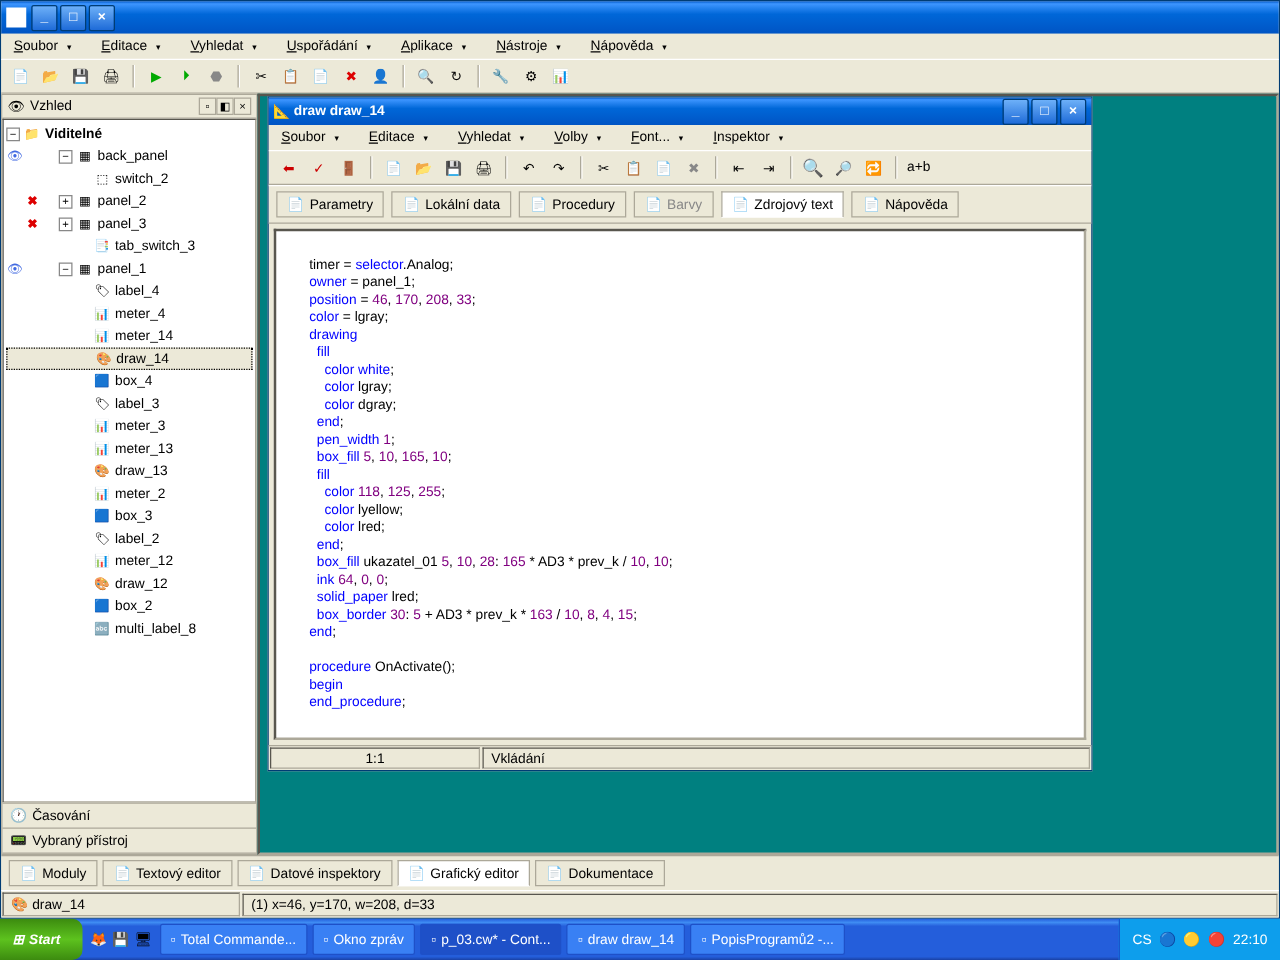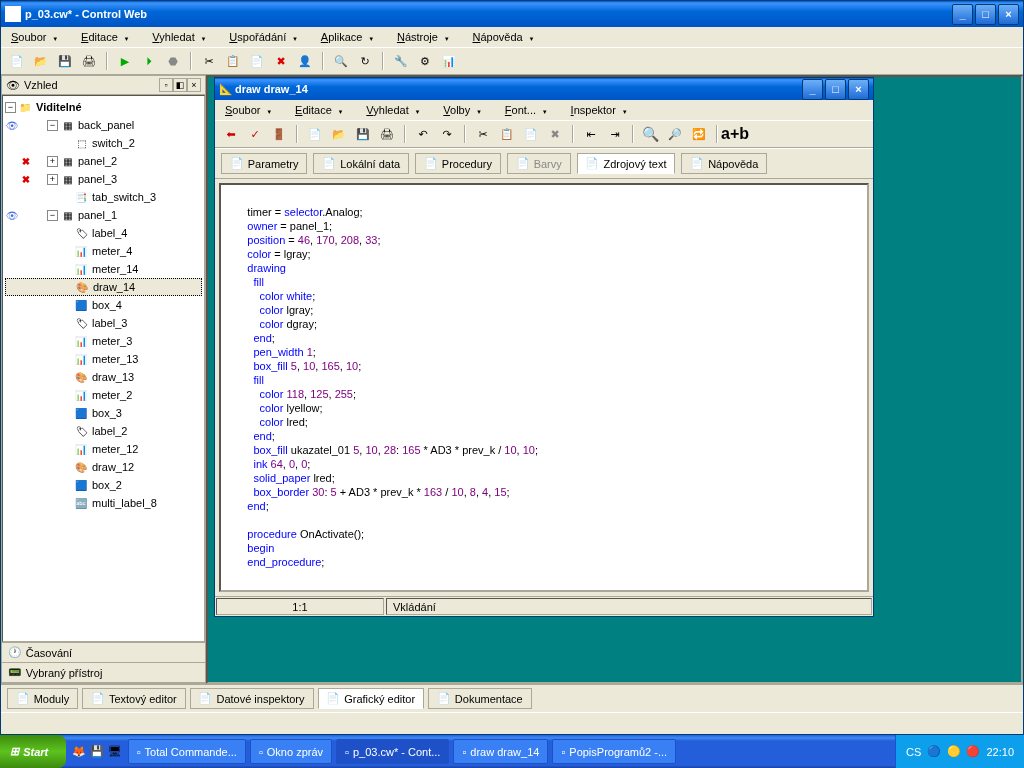--- a/index.html
+++ b/index.html
@@ -67,21 +67,20 @@
 .task-item { height: 25px; background: #3980f4; border: 1px solid #1e50c8; color: white; padding: 0 8px; display: flex; align-items: center; gap: 4px; margin-left: 4px; cursor: pointer; max-width: 140px; overflow: hidden; white-space: nowrap; border-radius: 2px; }
 .task-item.active { background: #1e50c8; }
 .systray { margin-left: auto; background: #0d9eec; height: 33px; padding: 0 10px; display: flex; align-items: center; gap: 6px; color: white; border-left: 1px solid #1855cc; }
 </style>
 </head>
 <body>
 
 <div class="main-window">
   <div class="titlebar">
     <span class="titlebar-icon">🗔</span>
-    <span class="titlebar-text">p_03.cw* - Control Web</span>
     <div class="titlebar-btns">
       <div class="titlebar-btn">_</div>
       <div class="titlebar-btn">□</div>
       <div class="titlebar-btn">×</div>
     </div>
   </div>
 
   <div class="menubar" id="main-menu">
       <span><u>S</u>oubor <span style="font-size:7px">▾</span></span>
       <span><u>E</u>ditace <span style="font-size:7px">▾</span></span>
@@ -359,21 +358,21 @@
           <span class="tbtn">📄</span>
           <span class="tbtn" style="color:#888">✖</span>
           <span class="sep"></span>
           <span class="tbtn">⇤</span>
           <span class="tbtn">⇥</span>
           <span class="sep"></span>
           <span class="tbtn" style="font-size:14px">🔍</span>
           <span class="tbtn">🔎</span>
           <span class="tbtn">🔁</span>
           <span class="sep"></span>
-          <span class="tbtn" style="font-weight:bold;font-size:16px">a+b</span>
+          <span class="tbtn" style="font-weight:normal;font-size:11px">a+b</span>
         </div>
         <div class="tabs-row" id="child-tabs">
             <div class="tab">
               <span>📄</span>
               <span style="">Parametry</span>
             </div>
             <div class="tab">
               <span>📄</span>
               <span style="">Lokální data</span>
             </div>
@@ -421,20 +420,22 @@
       <div class="tab active">
         <span>📄</span>
         <span>Grafický editor</span>
       </div>
       <div class="tab">
         <span>📄</span>
         <span>Dokumentace</span>
       </div>
     </div>
   <div class="statusbar-main">
+    <div class="status-cell" style="width:190px"><span>🎨</span> <span>draw_14</span></div>
+    <div class="status-cell" style="flex:1">(1) x=46, y=170, w=208, d=33</div>
   </div>
 </div>
 
 <div class="taskbar">
   <div class="start-btn">
     <span>⊞</span>
     <span>Start</span>
   </div>
   <span style="width:4px"></span>
   <span style="margin:0 2px">🦊</span>

